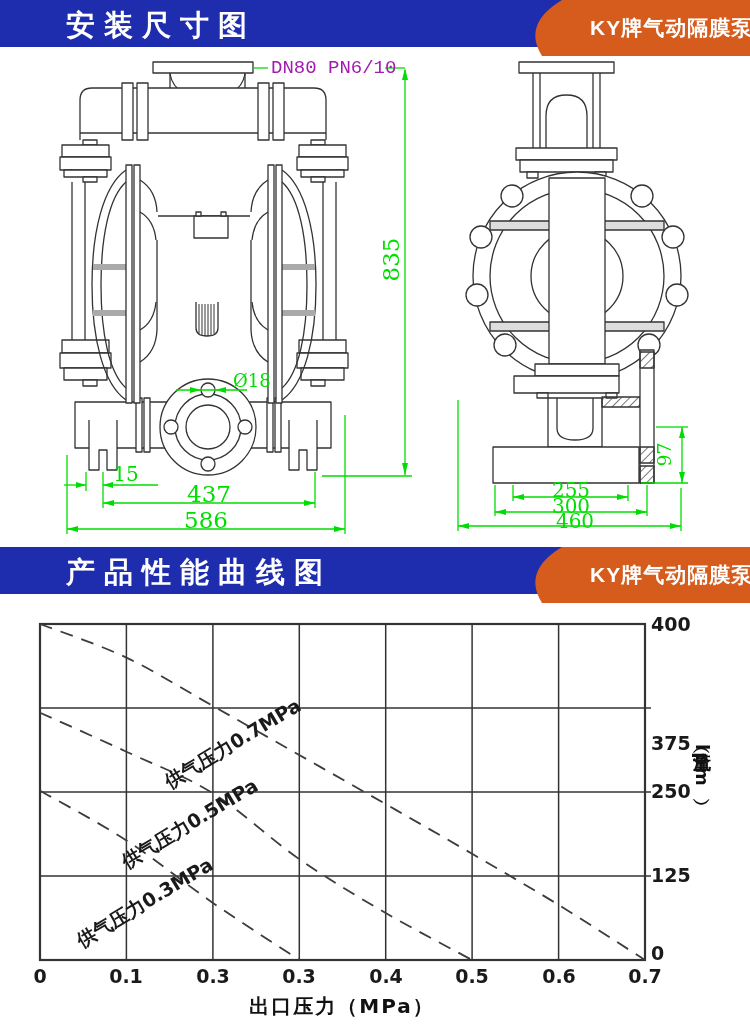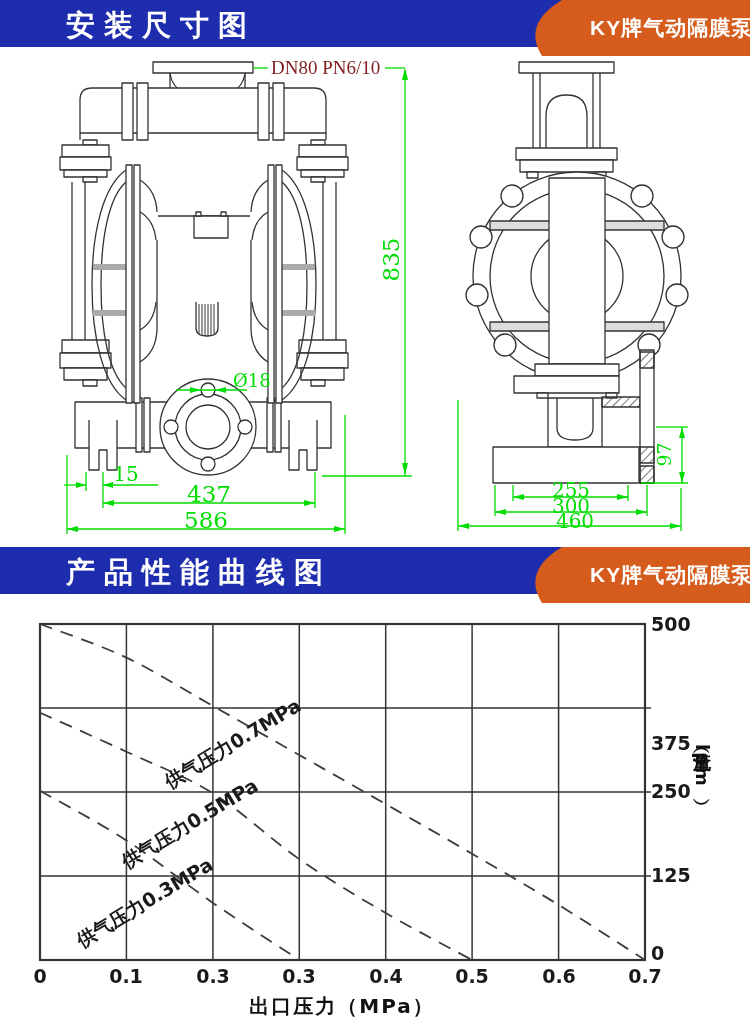--- a/index.html
+++ b/index.html
@@ -13,21 +13,21 @@
   .hdr-title{
     color:#fff;font-size:29px;font-weight:bold;letter-spacing:9px;z-index:3;
     font-family:"Liberation Sans",sans-serif;white-space:nowrap;
   }
   .badge-text{
     color:#fff;font-size:21px;font-weight:bold;letter-spacing:1px;z-index:3;white-space:nowrap;
   }
   .dim{
     color:#00dd00;font-family:"DejaVu Serif",serif;z-index:3;white-space:nowrap;line-height:1;
   }
-  .dim-mono{color:#7f1d1d;font-family:Liberation Serif, serif;z-index:3;white-space:nowrap;text-align:right;}
+  .dim-mono{color:#a21caf;font-family:Liberation Mono, monospace;z-index:3;white-space:nowrap;text-align:right;}
   .ctr{text-align:center;}
   .rot90{transform:rotate(-90deg);}
   .tick{
     color:#1a1a1a;font-size:19px;font-weight:600;z-index:3;white-space:nowrap;
     font-family:"DejaVu Sans",sans-serif;line-height:1.1;
   }
   .axis-title{
     color:#111;font-size:20px;font-weight:600;letter-spacing:2px;z-index:3;white-space:nowrap;
     font-family:"DejaVu Sans",sans-serif;
   }
@@ -283,21 +283,21 @@
 
 <div class="abs tick ctr" style="left:10px;top:966px;width:60px;">0</div>
 <div class="abs tick ctr" style="left:96px;top:966px;width:60px;">0.1</div>
 <div class="abs tick ctr" style="left:183px;top:966px;width:60px;">0.3</div>
 <div class="abs tick ctr" style="left:269px;top:966px;width:60px;">0.3</div>
 <div class="abs tick ctr" style="left:356px;top:966px;width:60px;">0.4</div>
 <div class="abs tick ctr" style="left:442px;top:966px;width:60px;">0.5</div>
 <div class="abs tick ctr" style="left:529px;top:966px;width:60px;">0.6</div>
 <div class="abs tick ctr" style="left:615px;top:966px;width:60px;">0.7</div>
 
-<div class="abs tick" style="left:651px;top:614px;">500</div>
+<div class="abs tick" style="left:651px;top:614px;">400</div>
 <div class="abs tick" style="left:651px;top:697px;margin-top:36px;">375</div>
 <div class="abs tick" style="left:651px;top:781px;">250</div>
 <div class="abs tick" style="left:651px;top:865px;">125</div>
 <div class="abs tick" style="left:651px;top:943px;">0</div>
 
 <div class="abs axis-title vert" style="left:690px;top:738px;font-size:18px;">流量（lpm）</div>
 <div class="abs axis-title ctr" style="left:237px;top:993px;width:210px;">出口压力（MPa）</div>
 
 <div class="abs curve-label" style="left:148px;top:731px;width:170px;">供气压力0.7MPa</div>
 <div class="abs curve-label" style="left:105px;top:811px;width:170px;">供气压力0.5MPa</div>

